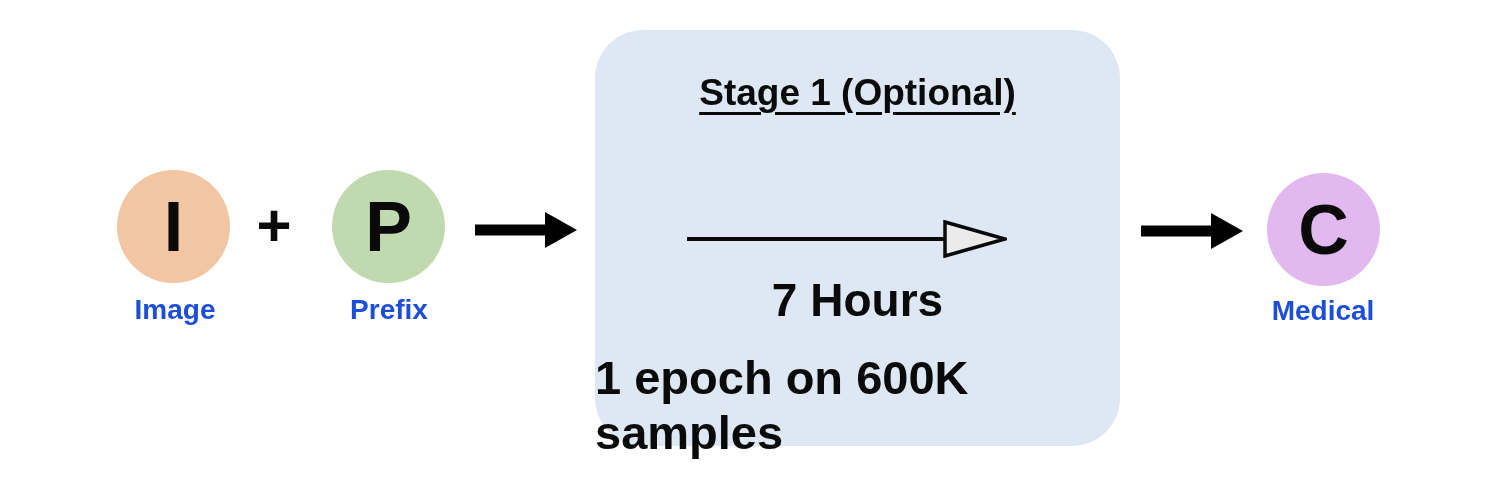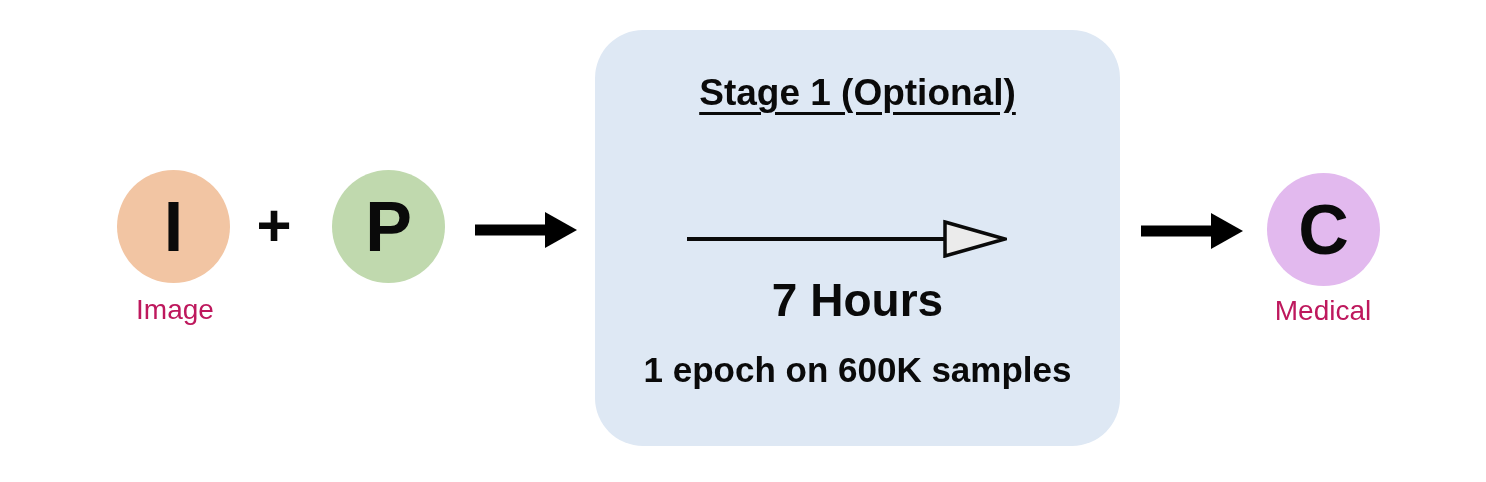--- a/index.html
+++ b/index.html
@@ -41,22 +41,22 @@
   }
 
   
   .node-label {
     position: absolute;
     top: 294px;
     width: 220px;
     transform: translateX(-50%);
     text-align: center;
     font-size: 28px;
-    font-weight: 400;
-    color: #be185d;
+    font-weight: 700;
+    color: #1d4ed8;
   }
   .label-image   { left: 175px; }
   .label-prefix  { left: 389px; }
   .label-caption { left: 1323px; top: 295px; }
 
   
   .flow-arrow { position: absolute; width: 102px; height: 40px; }
   .flow-arrow-1 { left: 475px; top: 210px; }
   .flow-arrow-2 { left: 1141px; top: 211px; }
 
@@ -93,40 +93,41 @@
   .stage-duration {
     position: absolute;
     left: 0; right: 0; top: 243px;
     text-align: center;
     font-size: 46px;
     font-weight: 600;
   }
   .stage-detail {
     position: absolute;
     left: 0; right: 0; top: 320px;
-    text-align: center;
-    font-size: 35px;
+    text-align: left;
+    font-size: 47px;
     font-weight: 600;
   }
 </style>
 </head>
 <body>
 
 <div class="canvas">
 
   <div class="node-circle circle-image">
     <span>I</span>
   </div>
   <div class="node-label label-image">Image</div>
 
   <div class="plus-op">+</div>
 
   <div class="node-circle circle-prefix">
     <span>P</span>
   </div>
+  <div class="node-label label-prefix">Prefix</div>
 
   <svg class="flow-arrow flow-arrow-1" viewBox="0 0 102 40" aria-hidden="true">
     <rect x="0" y="14.5" width="74" height="11" fill="#000000"></rect>
     <polygon points="70,2 102,20 70,38" fill="#000000"></polygon>
   </svg>
 
   <div class="stage-box">
     <div class="stage-title">Stage 1 (Optional)</div>
     <svg class="stage-arrow" viewBox="0 0 320 40" aria-hidden="true">
       <line x1="0" y1="21" x2="262" y2="21" stroke="#0a0a0a" stroke-width="4"></line>

